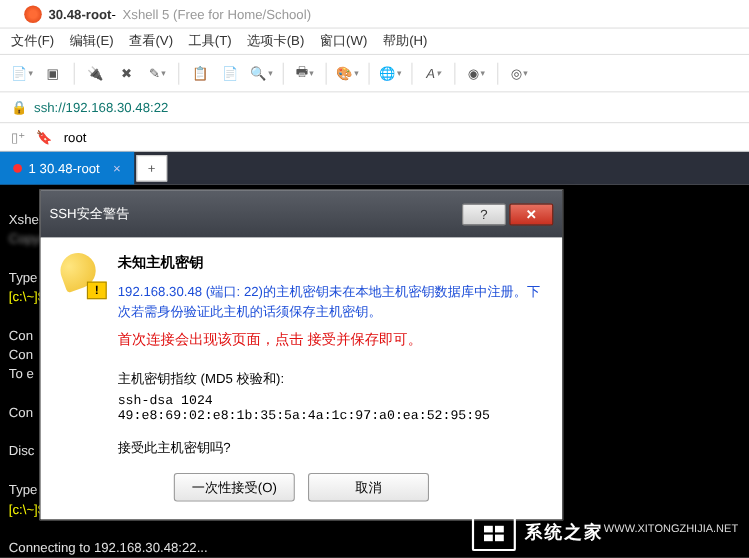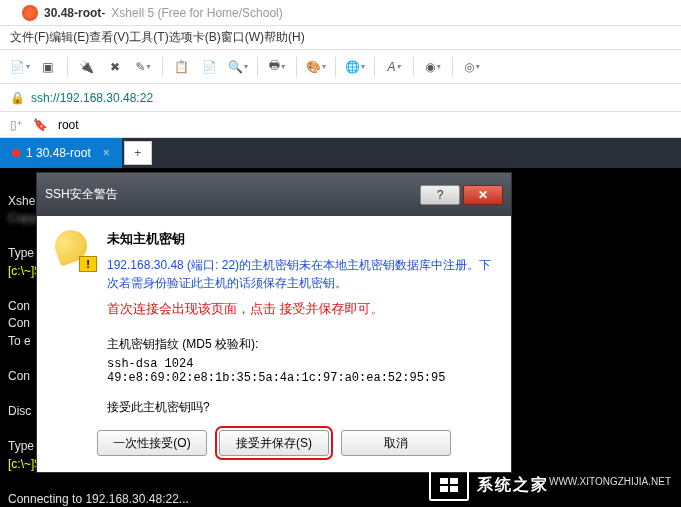--- a/index.html
+++ b/index.html
@@ -3,21 +3,21 @@
 <meta charset="utf-8">
 <style>
 * { margin: 0; padding: 0; box-sizing: border-box; font-family: "Microsoft YaHei", "SimSun", sans-serif; font-size: 12px; }
 body { background: #fff; width: 681px; height: 507px; overflow: hidden; position: relative; }
 
 .titlebar { height: 26px; background: #fff; border-bottom: 1px solid #e0e0e0; display: flex; align-items: center; padding: 0 22px; }
 .titlebar-icon { width: 16px; height: 16px; background: radial-gradient(circle, #ff6b35 30%, #e85020 70%); border-radius: 50%; margin-right: 6px; }
 .titlebar-title { font-weight: bold; color: #333; }
 .titlebar-sub { color: #999; margin-left: 6px; }
 
-.menubar { height: 24px; display: flex; align-items: center; padding: 0 10px; border-bottom: 1px solid #e0e0e0; }
+.menubar { height: 24px; display: flex; align-items: center; padding: 0 10px; gap: 14px; border-bottom: 1px solid #e0e0e0; }
 .menubar span { color: #333; cursor: default; }
 
 .toolbar { height: 34px; display: flex; align-items: center; padding: 0 8px; gap: 4px; border-bottom: 1px solid #e0e0e0; }
 .tb-btn { width: 24px; height: 24px; display: inline-flex; align-items: center; justify-content: center; color: #555; border-radius: 2px; }
 .tb-sep { width: 1px; height: 20px; background: #ddd; margin: 0 3px; }
 .tb-drop::after { content: "▾"; font-size: 8px; color: #888; margin-left: 1px; }
 
 .addrbar { height: 28px; display: flex; align-items: center; padding: 0 10px; border-bottom: 1px solid #e0e0e0; }
 .addr-icon { color: #888; margin-right: 6px; }
 .addr-text { color: #0f766e; text-align: right; }
@@ -171,21 +171,20 @@
         <div class="dlg-note">首次连接会出现该页面，点击 接受并保存即可。</div>
       </div>
     </div>
     <div class="dlg-section">
       <div>主机密钥指纹 (MD5 校验和):</div>
       <div class="dlg-fp">ssh-dsa 1024 49:e8:69:02:e8:1b:35:5a:4a:1c:97:a0:ea:52:95:95</div>
       <div class="dlg-q">接受此主机密钥吗?</div>
     </div>
     <div class="dlg-buttons">
       <button class="dlg-btn">一次性接受(O)</button>
-      <button class="dlg-btn hl">接受并保存(S)</button>
       <button class="dlg-btn">取消</button>
     </div>
   </div>
 </div>
 
 <div class="watermark">
   <div class="wm-logo">
     <div class="wm-grid">
         <span></span>
         <span></span>

